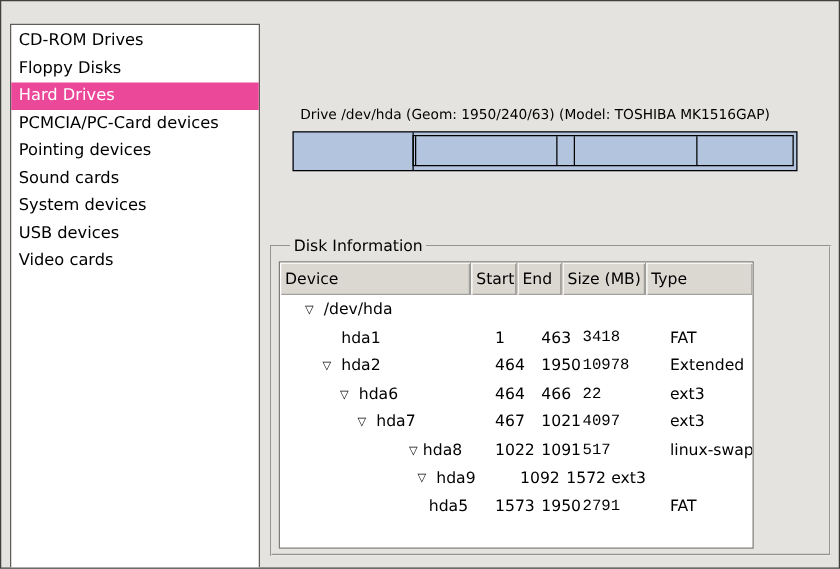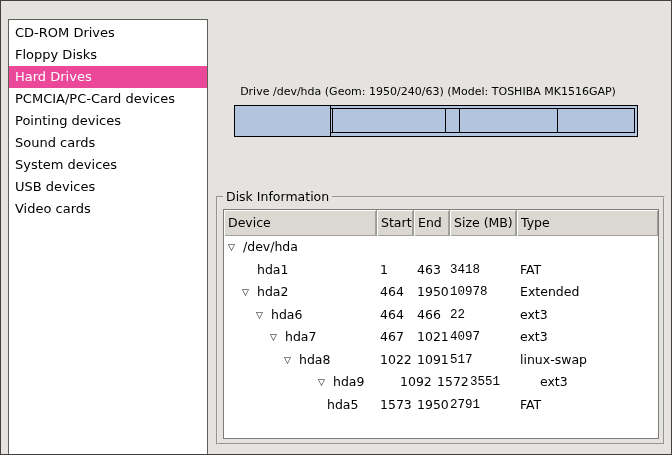--- a/index.html
+++ b/index.html
@@ -59,47 +59,47 @@
 
   
   .groupbox {
     position: absolute; left: 215px; top: 188px;
     width: 449px; height: 256px;
     box-sizing: border-box;
     margin: 0; padding: 0;
     border: 2px groove #e9e8e5;
   }
   .groupbox legend {
-    font-size: 12.5px; padding: 0 3px; margin-left: 5px;
+    font-size: 12.5px; padding: 0 3px; margin-left: 14px;
   }
 
   
   .table-wrap {
     position: absolute; left: 222px; top: 208px;
-    width: 436px; height: 230px;
+    width: 380px; height: 230px;
     box-sizing: border-box;
     background: #ffffff;
     border: 1px solid #7e7c77;
     overflow: hidden;
   }
   .thead { display: flex; height: 26px; }
   .th {
     box-sizing: border-box;
     background: #dbd8d2;
     border-right: 1px solid #9c9a94;
     box-shadow: inset 1px 1px 0 #ffffff, inset -1px -1px 0 #a3a19b;
     font-size: 12.5px; line-height: 25px;
     padding-left: 4px;
     white-space: nowrap;
     overflow: hidden;
     cursor: default;
   }
   .th:last-child { border-right: none; }
 
-  .row { display: flex; height: 22.5px; line-height: 22.5px; font-size: 12.5px; }
+  .row { display: flex; height: 22.5px; line-height: 22.5px; font-size: 12.5px; padding-left: 16px; }
   .cell { box-sizing: border-box; white-space: nowrap; overflow: hidden; }
 
   .w-device { width: 153px; }
   .w-start  { width: 37px; }
   .w-end    { width: 36px; }
   .w-size   { width: 67px; }
   .w-type   { flex: 1; }
 
   .c-device { padding-left: 4px; }
   .c-start, .c-end, .c-type { padding-left: 3px; }
@@ -227,36 +227,35 @@
     <div class="cell c-device w-device" style="padding-left: 46px;">
       <span class="expander">▽</span><span class="dev-label">hda7</span>
     </div>
     <div class="cell c-start w-start">467</div>
     <div class="cell c-end w-end">1021</div>
     <div class="cell c-size w-size">4097</div>
     <div class="cell c-type w-type">ext3</div>
   </div>
 
   <div class="row">
-    <div class="cell c-device w-device" style="padding-left: 60px;">
+    <div class="cell c-device w-device" style="padding-left: 60px; text-align: center;">
       <span class="expander">▽</span><span class="dev-label">hda8</span>
     </div>
     <div class="cell c-start w-start">1022</div>
     <div class="cell c-end w-end">1091</div>
     <div class="cell c-size w-size">517</div>
     <div class="cell c-type w-type">linux-swap</div>
   </div>
 
   <div class="row">
     <div class="cell c-device w-device" style="padding-left: 74px; margin-left: 20px;">
       <span class="expander">▽</span><span class="dev-label">hda9</span>
     </div>
     <div class="cell c-start w-start">1092</div>
     <div class="cell c-end w-end">1572</div>
-    <div class="cell c-size w-size">3551</div>
     <div class="cell c-type w-type">ext3</div>
   </div>
 
   <div class="row">
     <div class="cell c-device w-device" style="padding-left: 88px;">
       <span class="expander"></span><span class="dev-label">hda5</span>
     </div>
     <div class="cell c-start w-start">1573</div>
     <div class="cell c-end w-end">1950</div>
     <div class="cell c-size w-size">2791</div>

